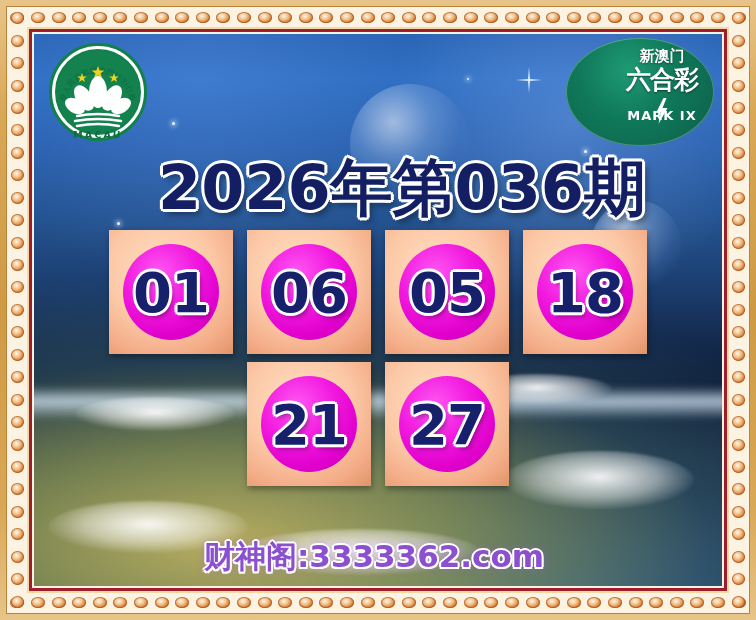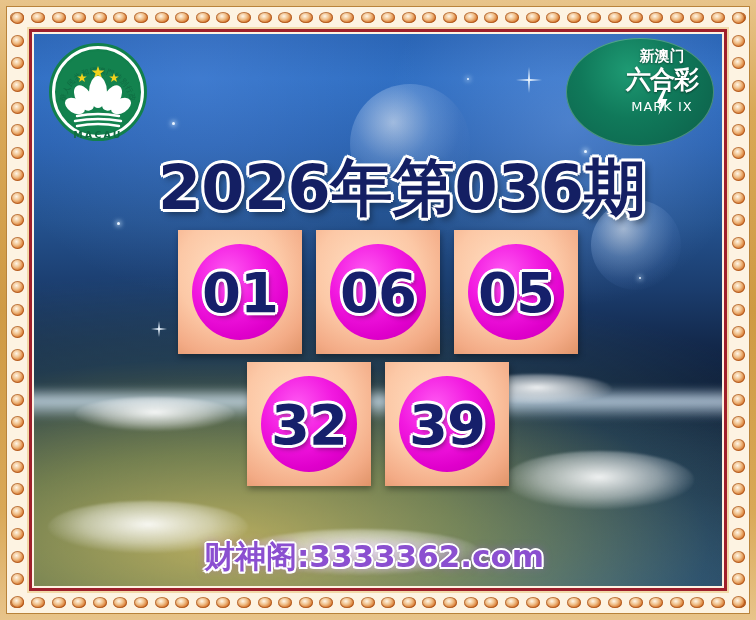--- a/index.html
+++ b/index.html
@@ -139,21 +139,21 @@
   }
   .badge .b-top{
     margin-top:9px;font-size:15px;font-weight:bold;color:#ffffff;
     letter-spacing:0px;text-shadow:0 1px 2px rgba(0,0,0,.45);
   }
   .badge .b-mid{
     margin-top:1px;font-size:25px;font-weight:bold;color:#ffffff;
     letter-spacing:-1px;line-height:1;text-shadow:0 1px 2px rgba(0,0,0,.5);
   }
   .badge .b-eng{
-    position:relative;margin-top:8px;font-size:13px;font-weight:normal;color:#ffffff;
+    position:relative;margin-top:17px;font-size:13px;font-weight:bold;color:#ffffff;
     letter-spacing:1px;line-height:1;
   }
   .badge .bolt{
     position:absolute;left:50%;top:-11px;transform:translateX(-50%) rotate(0deg);
     width:13px;height:26px;
   }
   .badge .b-band{
     position:absolute;left:0;right:0;bottom:0;height:35px;
     background:radial-gradient(ellipse 120% 160% at 50% 100%, #8fd4bc 0%, #74c4a8 60%, #5fb596 100%);
     display:flex;align-items:flex-start;justify-content:center;
@@ -462,31 +462,36 @@
         <div class="ball">
           <div class="rosette"></div>
           <div class="inner"></div>
           <div class="num">06</div>
         </div>
         <div class="ball">
           <div class="rosette"></div>
           <div class="inner"></div>
           <div class="num">05</div>
         </div>
+        <div class="ball">
+          <div class="rosette"></div>
+          <div class="inner"></div>
+          <div class="num">18</div>
+        </div>
       </div>
       <div class="ball-row">
         <div class="ball">
           <div class="rosette"></div>
           <div class="inner"></div>
-          <div class="num">32</div>
-        </div>
-        <div class="ball">
-          <div class="rosette"></div>
-          <div class="inner"></div>
-          <div class="num">39</div>
+          <div class="num">21</div>
+        </div>
+        <div class="ball">
+          <div class="rosette"></div>
+          <div class="inner"></div>
+          <div class="num">27</div>
         </div>
       </div>
     </div>
 
     <div class="footer">财神阁:3333362.com</div>
 
   </div>
 </div>
 
 </body></html>

